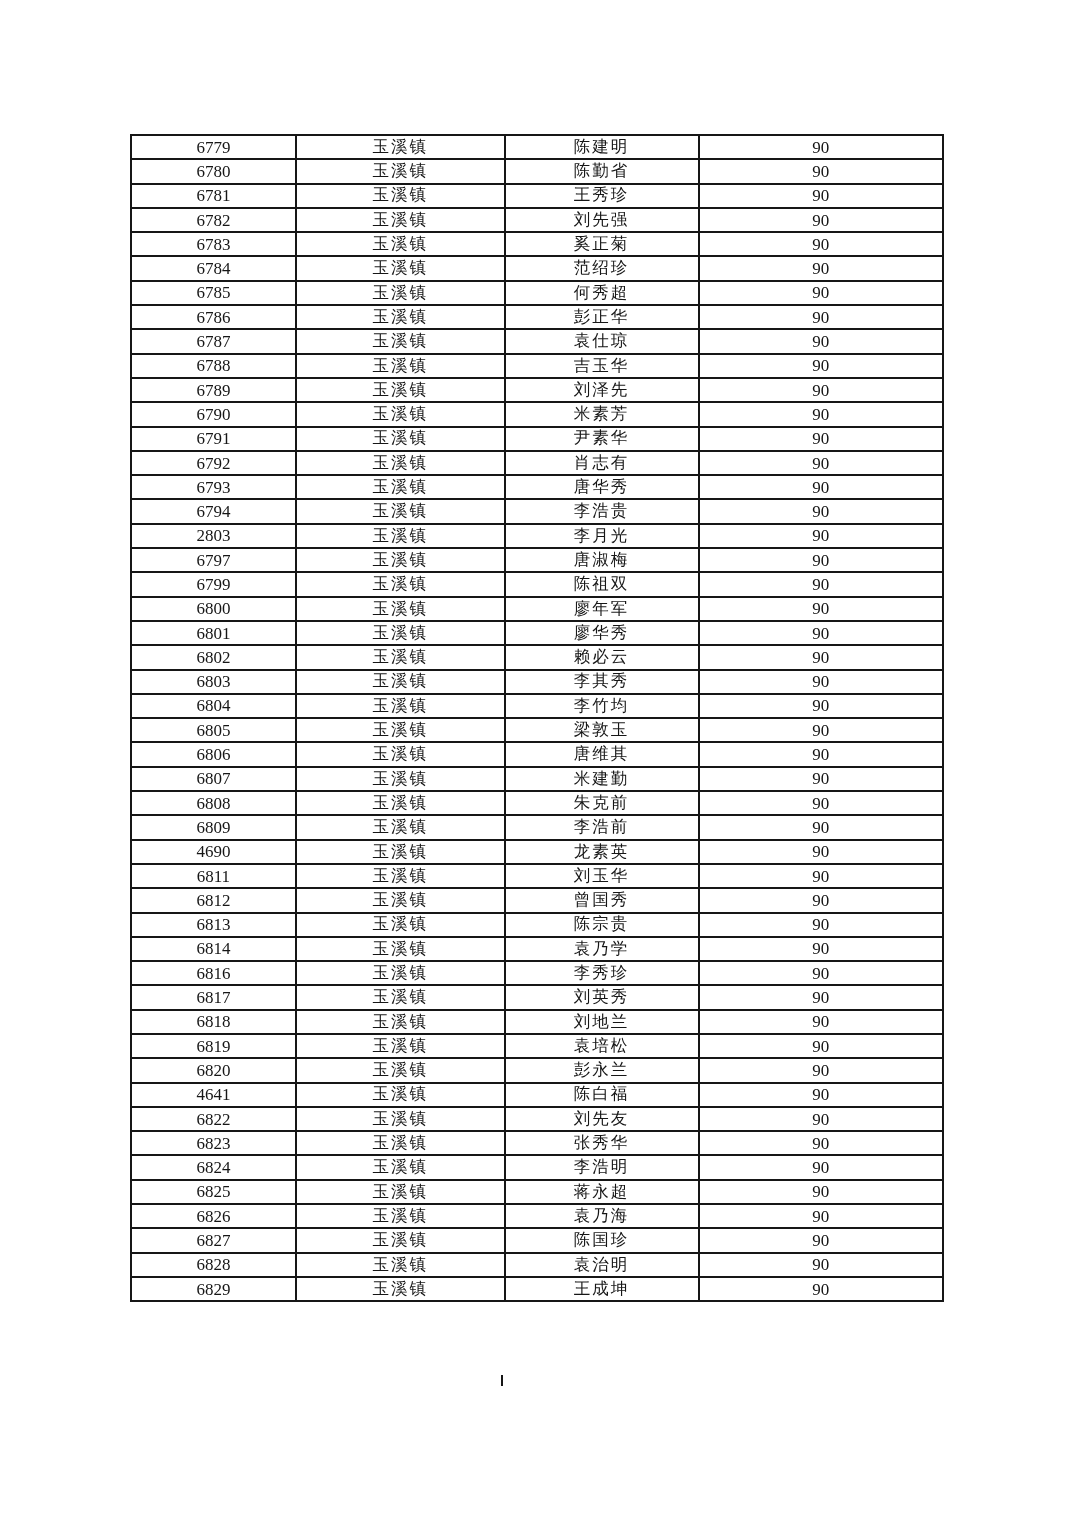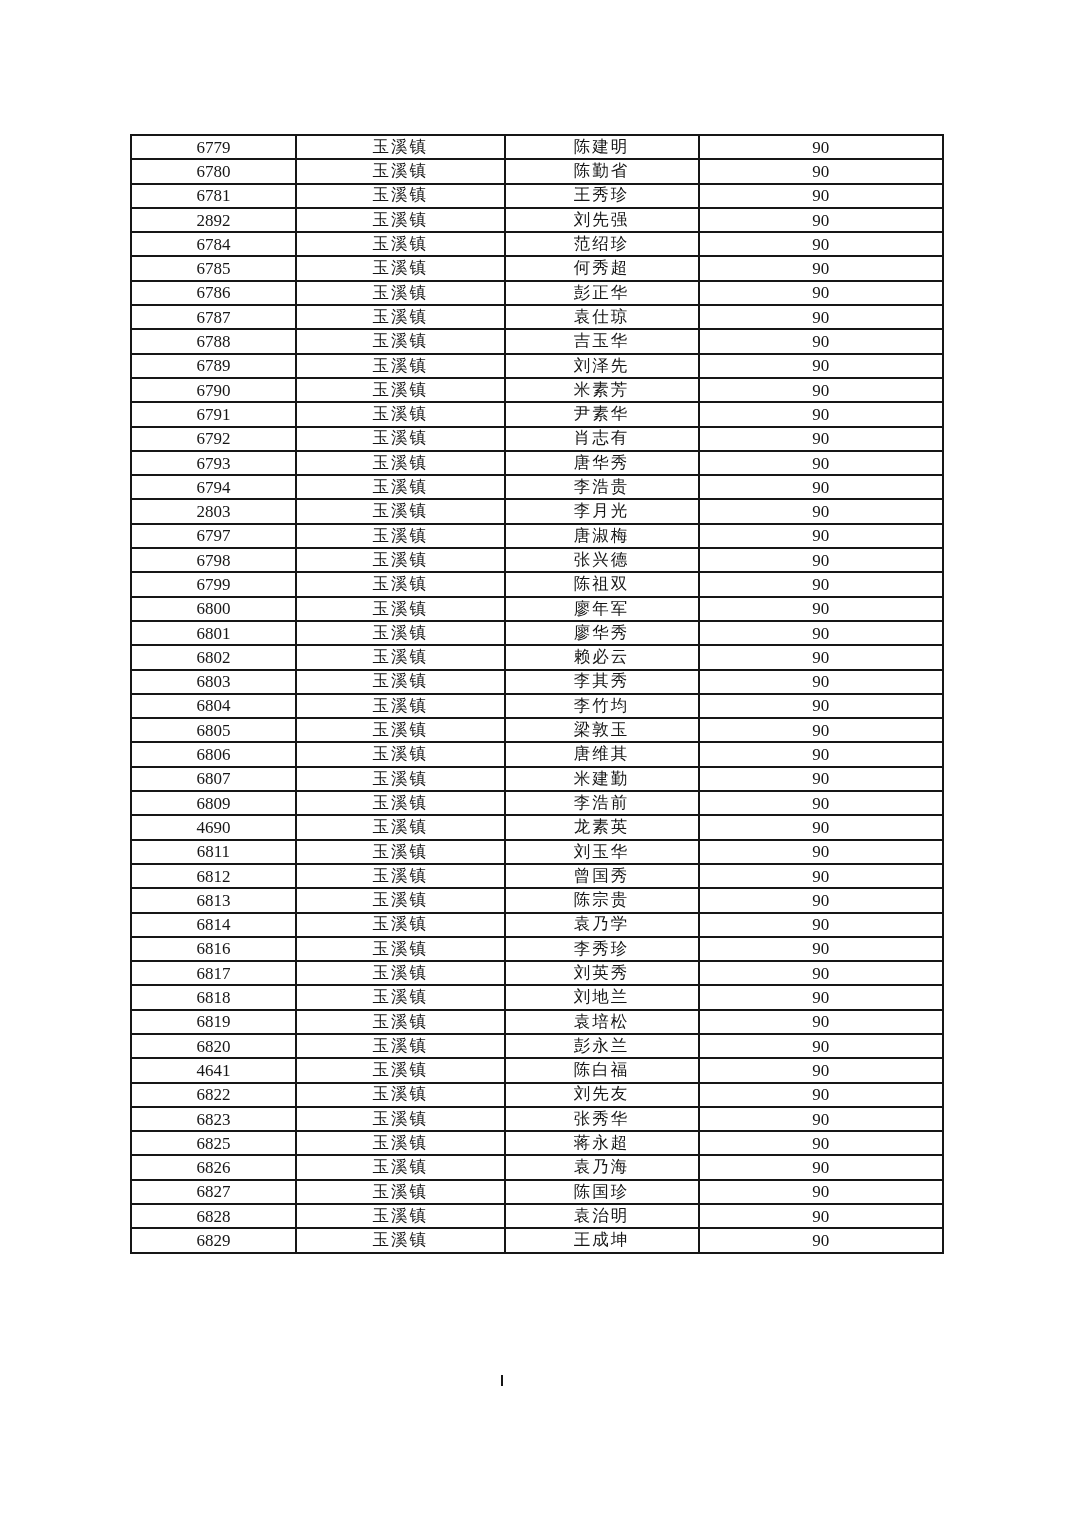--- a/index.html
+++ b/index.html
@@ -82,26 +82,32 @@
           <td class="cjk">陈勤省</td>
           <td>90</td>
         </tr>
         <tr>
           <td>6781</td>
           <td class="cjk">玉溪镇</td>
           <td class="cjk">王秀珍</td>
           <td>90</td>
         </tr>
         <tr>
-          <td>2892</td>
+          <td>6782</td>
           <td class="cjk">玉溪镇</td>
           <td class="cjk">刘先强</td>
           <td>90</td>
         </tr>
         <tr>
+          <td>6783</td>
+          <td class="cjk">玉溪镇</td>
+          <td class="cjk">奚正菊</td>
+          <td>90</td>
+        </tr>
+        <tr>
           <td>6784</td>
           <td class="cjk">玉溪镇</td>
           <td class="cjk">范绍珍</td>
           <td>90</td>
         </tr>
         <tr>
           <td>6785</td>
           <td class="cjk">玉溪镇</td>
           <td class="cjk">何秀超</td>
           <td>90</td>
@@ -166,26 +172,20 @@
           <td class="cjk">李月光</td>
           <td>90</td>
         </tr>
         <tr>
           <td>6797</td>
           <td class="cjk">玉溪镇</td>
           <td class="cjk">唐淑梅</td>
           <td>90</td>
         </tr>
         <tr>
-          <td>6798</td>
-          <td class="cjk">玉溪镇</td>
-          <td class="cjk">张兴德</td>
-          <td>90</td>
-        </tr>
-        <tr>
           <td>6799</td>
           <td class="cjk">玉溪镇</td>
           <td class="cjk">陈祖双</td>
           <td>90</td>
         </tr>
         <tr>
           <td>6800</td>
           <td class="cjk">玉溪镇</td>
           <td class="cjk">廖年军</td>
           <td>90</td>
@@ -226,20 +226,26 @@
           <td class="cjk">唐维其</td>
           <td>90</td>
         </tr>
         <tr>
           <td>6807</td>
           <td class="cjk">玉溪镇</td>
           <td class="cjk">米建勤</td>
           <td>90</td>
         </tr>
         <tr>
+          <td>6808</td>
+          <td class="cjk">玉溪镇</td>
+          <td class="cjk">朱克前</td>
+          <td>90</td>
+        </tr>
+        <tr>
           <td>6809</td>
           <td class="cjk">玉溪镇</td>
           <td class="cjk">李浩前</td>
           <td>90</td>
         </tr>
         <tr>
           <td>4690</td>
           <td class="cjk">玉溪镇</td>
           <td class="cjk">龙素英</td>
           <td>90</td>
@@ -307,20 +313,26 @@
         <tr>
           <td>6822</td>
           <td class="cjk">玉溪镇</td>
           <td class="cjk">刘先友</td>
           <td>90</td>
         </tr>
         <tr>
           <td>6823</td>
           <td class="cjk">玉溪镇</td>
           <td class="cjk">张秀华</td>
+          <td>90</td>
+        </tr>
+        <tr>
+          <td>6824</td>
+          <td class="cjk">玉溪镇</td>
+          <td class="cjk">李浩明</td>
           <td>90</td>
         </tr>
         <tr>
           <td>6825</td>
           <td class="cjk">玉溪镇</td>
           <td class="cjk">蒋永超</td>
           <td>90</td>
         </tr>
         <tr>
           <td>6826</td>

